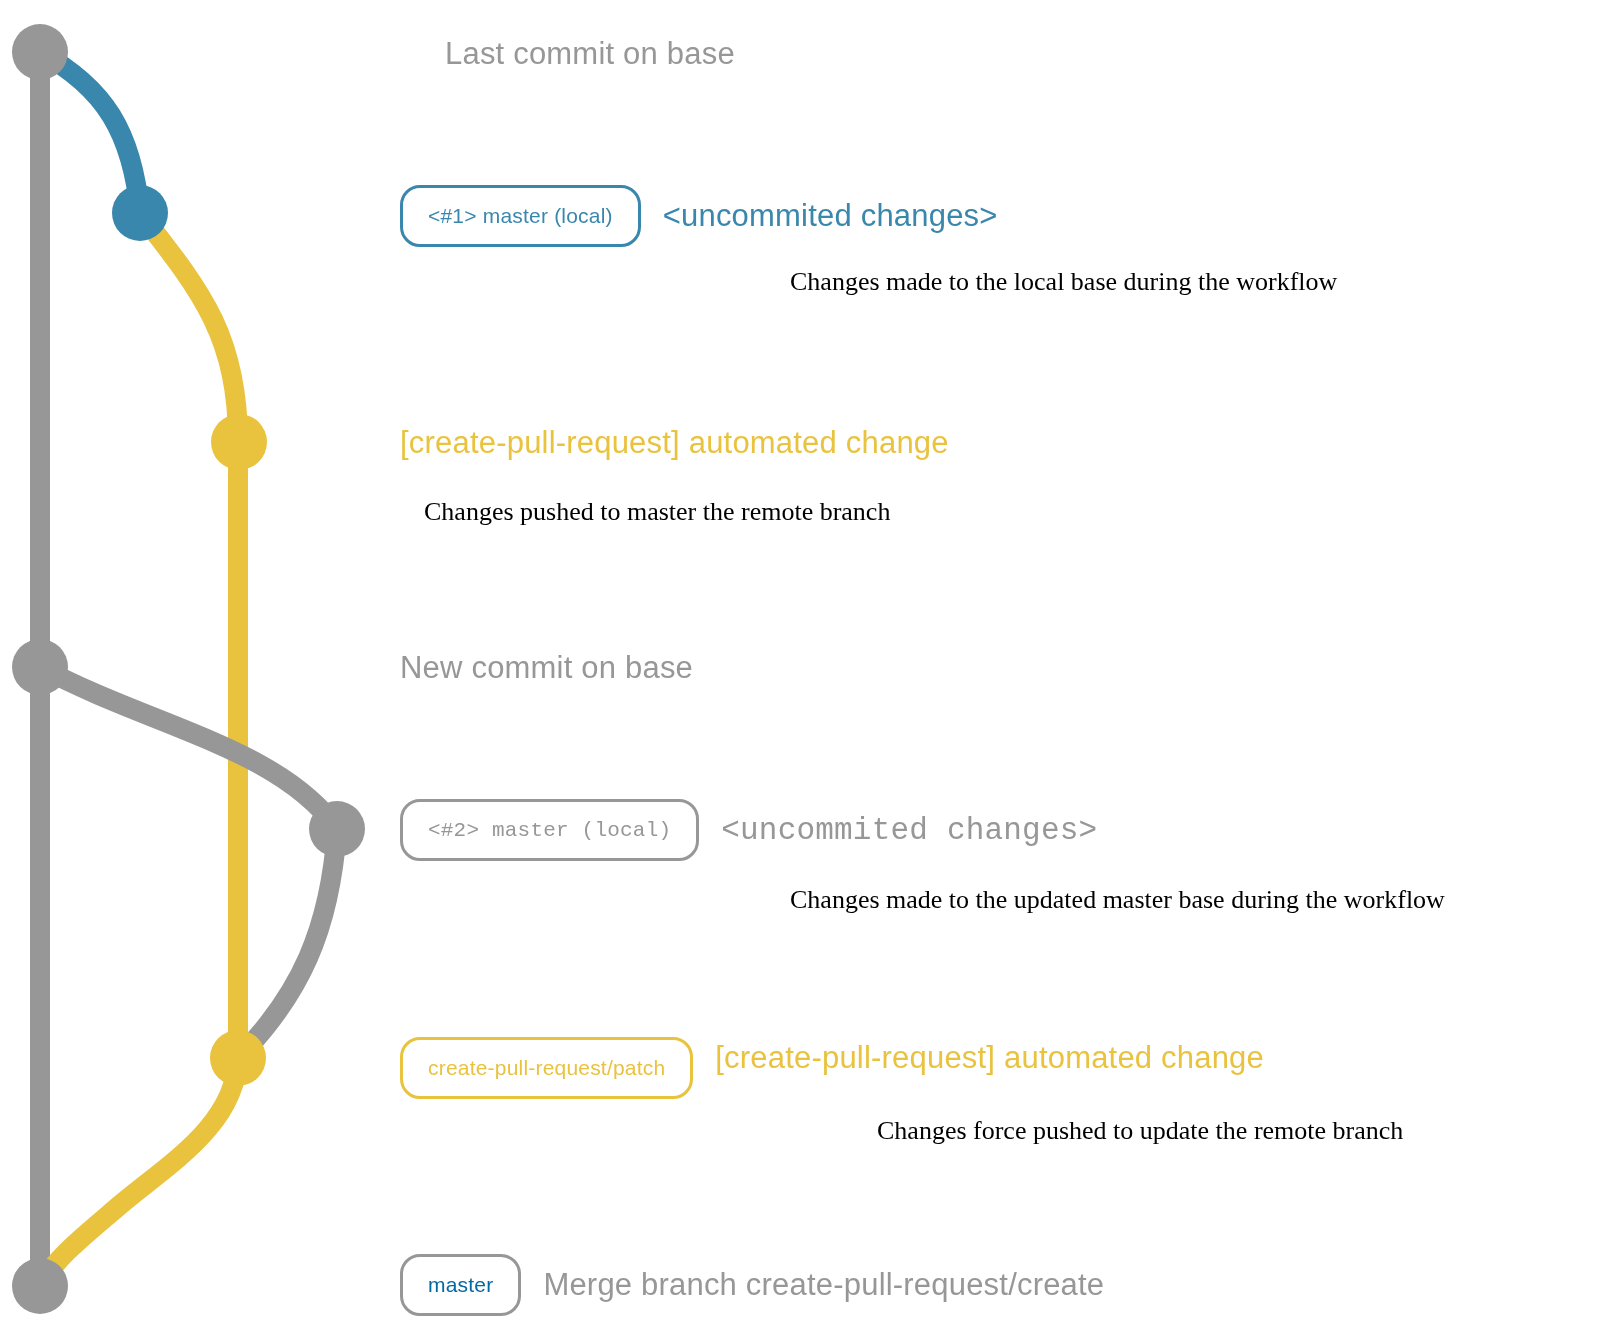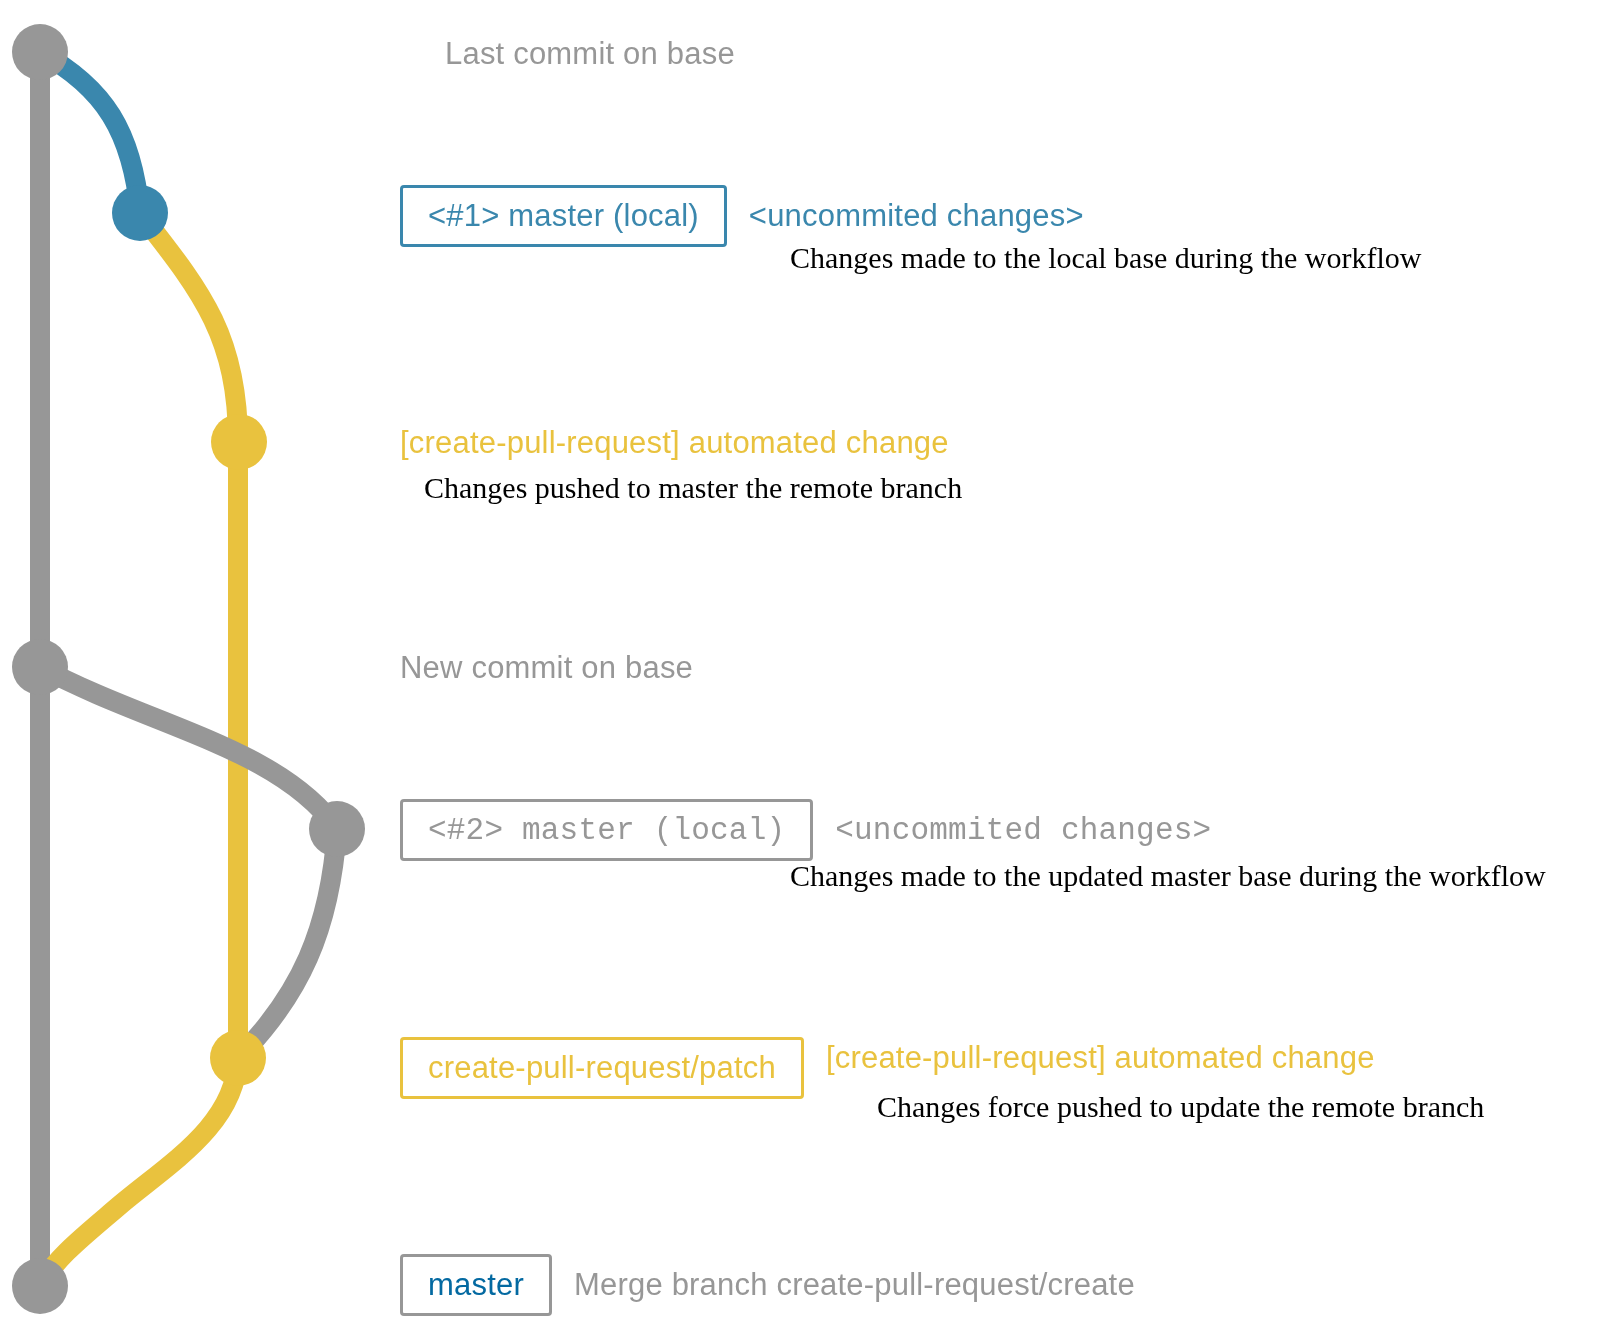--- a/index.html
+++ b/index.html
@@ -38,32 +38,33 @@
     letter-spacing: 0.2px;
   }
   .badge {
     display: inline-flex;
     align-items: center;
     justify-content: center;
     box-sizing: border-box;
     height: 62px;
     padding: 15px 25px;
     border: 3px solid;
-    border-radius: 4px;
-    font-size: 31px;
+    border-radius: 20px;
+    font-size: 21px;
     letter-spacing: 0.2px;
     background: #ffffff;
   }
   .desc {
     position: absolute;
     transform: translateY(-50%);
     font-family: "Liberation Serif", serif;
-    font-size: 30px;
+    font-size: 26px;
     color: #000000;
     white-space: nowrap;
+    margin-top: 24px;
   }
 </style>
 </head>
 <body>
 
 <div class="canvas">
 
   <svg class="graph-svg" width="1618" height="1344" viewBox="0 0 1618 1344">
     <path d="M 40 52 L 40 1286" stroke="#979797"></path>
     <path d="M 40 52 C 105 88, 132 132, 140 213" stroke="#3a87ad"></path>

